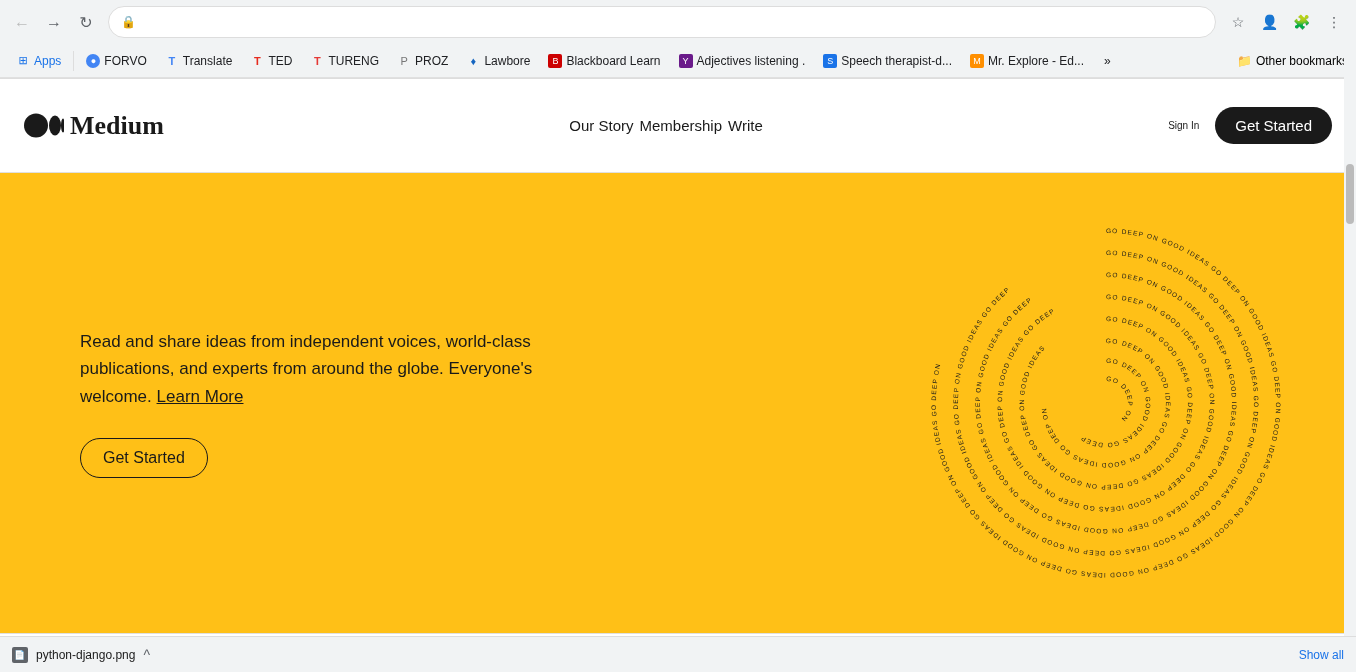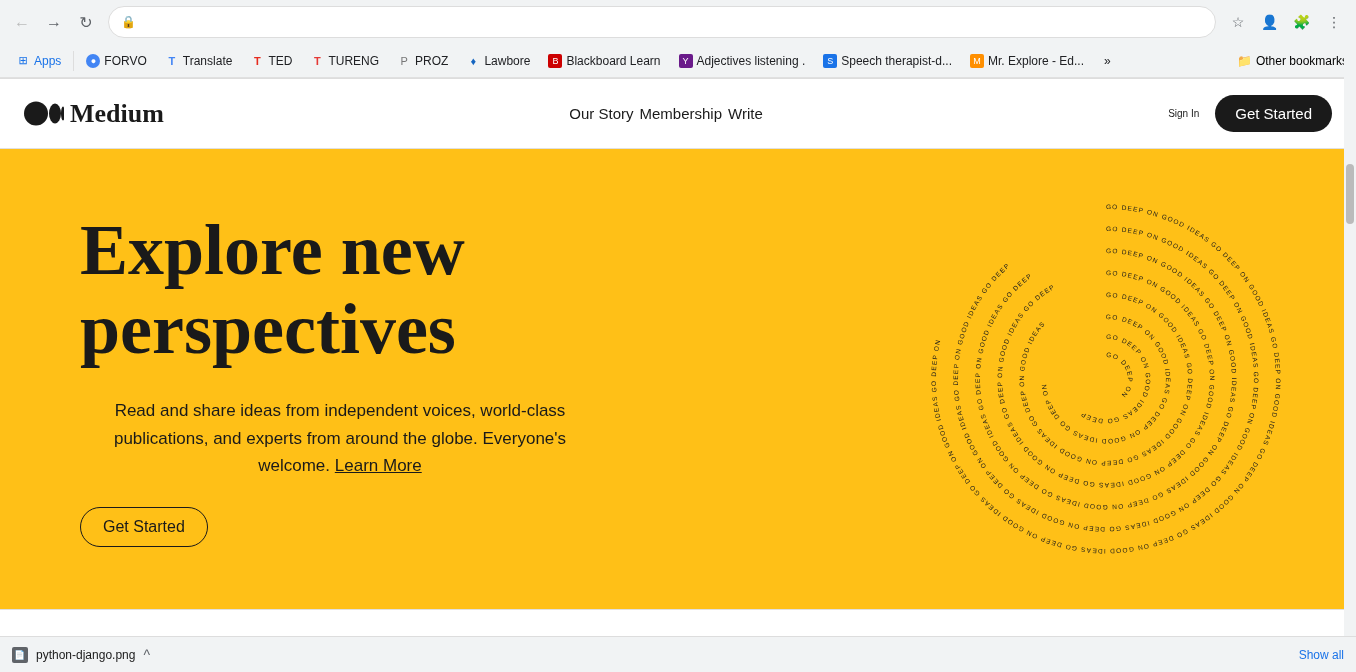--- a/index.html
+++ b/index.html
@@ -23,34 +23,34 @@
     .bookmark-icon { width: 14px; height: 14px; display: flex; align-items: center; justify-content: center; font-size: 11px; }
     .bookmark-apps { font-weight: 500; color: #1a73e8; font-size: 12px; }
     .bookmark-separator { width: 1px; height: 20px; background: #ddd; margin: 0 2px; }
     .bookmark-more { margin-left: 2px; }
     .other-bookmarks { margin-left: auto; display: flex; align-items: center; gap: 4px; font-size: 12px; }
 
     
     .medium-site { background: #fff; }
 
     
-    .medium-nav { display: flex; align-items: center; justify-content: space-between; padding: 16px 24px; background: #fff; border-bottom: 1px solid #e0e0e0; }
+    .medium-nav { display: flex; align-items: center; justify-content: space-between; padding: 28px 24px; background: #fff; border-bottom: 1px solid #e0e0e0; }
     .medium-logo { display: flex; align-items: center; gap: 0; }
     .medium-logo-text { font-size: 26px; font-weight: 600; font-family: Georgia, serif; color: #1a1a1a; margin-left: 6px; }
     .medium-nav-links { display: flex; align-items: center; gap: 6px; }
     .medium-nav-link { font-size: 15px; color: #1a1a1a; text-decoration: none; cursor: pointer; }
     .medium-nav-actions { display: flex; align-items: center; gap: 16px; }
     .medium-sign-in { font-size: 10px; color: #1a1a1a; cursor: pointer; }
     .medium-get-started-btn { background: #1a1a1a; color: #fff; border: none; border-radius: 20px; padding: 10px 20px; font-size: 15px; cursor: pointer; font-weight: 500; }
 
     
     .hero-section { background: #ffc017; min-height: 380px; display: flex; align-items: center; justify-content: space-between; padding: 40px 60px 40px 80px; position: relative; overflow: hidden; }
     .hero-content { max-width: 520px; z-index: 1; }
     .hero-title { font-size: 72px; font-weight: 700; line-height: 1.1; color: #1a1a1a; font-family: Georgia, 'Times New Roman', serif; margin-bottom: 28px; }
-    .hero-description { font-size: 17px; color: #1a1a1a; line-height: 1.6; margin-bottom: 28px; text-align: center; }
+    .hero-description { font-size: 17px; color: #1a1a1a; line-height: 1.6; margin-bottom: 28px; }
     .hero-learn-more { color: #1a1a1a; text-decoration: underline; cursor: pointer; }
     .hero-cta { display: inline-block; border: 1px solid #1a1a1a; border-radius: 20px; padding: 10px 22px; font-size: 16px; color: #1a1a1a; cursor: pointer; background: transparent; font-family: inherit; }
 
     
     .hero-spiral { position: relative; width: 380px; height: 380px; flex-shrink: 0; }
     .hero-spiral svg { width: 100%; height: 100%; }
 
     
     .trending-section { padding: 30px 80px 20px; border-top: 1px solid #e0e0e0; }
     .trending-label { font-size: 11px; font-weight: 700; letter-spacing: 2px; text-transform: uppercase; color: #1a1a1a; margin-bottom: 20px; }
@@ -158,21 +158,20 @@
       <a class="medium-nav-link">Write</a>
     </div>
     <div class="medium-nav-actions">
       <span class="medium-sign-in">Sign In</span>
       <button class="medium-get-started-btn">Get Started</button>
     </div>
   </nav>
 
   <section class="hero-section">
     <div class="hero-content">
-      <h1 class="hero-title">Explore new perspectives</h1>
       <p class="hero-description">
         <span>Read and share ideas from independent voices, world-class publications, and experts from around the globe. Everyone's welcome.</span>
         <a class="hero-learn-more">Learn More</a>
       </p>
       <button class="hero-cta">Get Started</button>
     </div>
     <div class="hero-spiral">
       <svg viewBox="0 0 380 380" xmlns="http://www.w3.org/2000/svg">
         <defs>
           <path id="spiral1" d="M190,190 m0,-170 a170,170 0 1,1 -0.1,0"></path>

